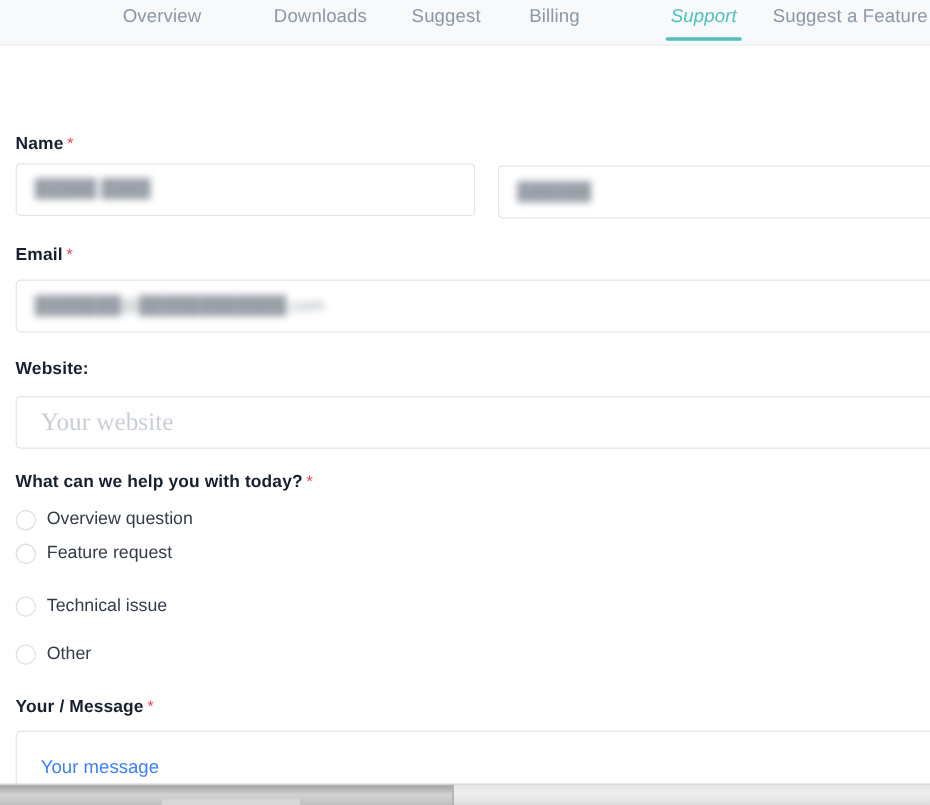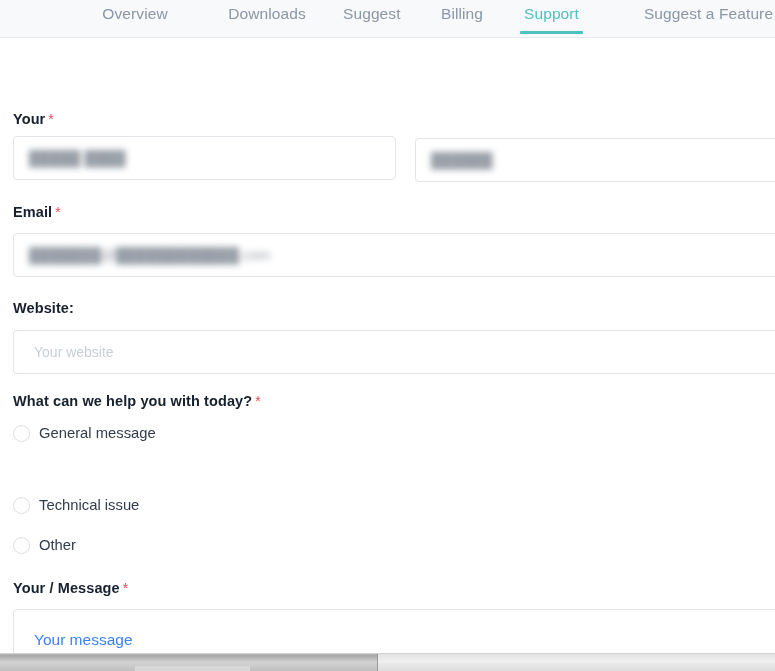--- a/index.html
+++ b/index.html
@@ -109,23 +109,24 @@
     
     filter: blur(3.2px);
     opacity: 0.62;
   }
 
   .input .placeholder {
     position: absolute;
     left: 20px;
     top: 50%;
     transform: translateY(-50%);
-    font-size: 14px;
+    font-size: 21px;
     color: #c9ced6;
     white-space: nowrap;
+    font-family: Liberation Serif, serif;
   }
 
   .textarea {
     position: absolute;
     background: #ffffff;
     border: 1px solid #e1e5ea;
     border-radius: 4px;
   }
 
   .textarea .placeholder {
@@ -207,35 +208,35 @@
   </div>
   <div class="tab" id="tab1" style="left: 188px; width: 86px; text-align: center;">
     <span>Downloads</span>
   </div>
   <div class="tab" id="tab2" style="left: 307px; width: 49px; text-align: center;">
     <span>Suggest</span>
   </div>
   <div class="tab" id="tab3" style="left: 400px; width: 52px; text-align: center;">
     <span>Billing</span>
   </div>
-  <div class="tab active" id="tab4" style="left: 484px; width: 63px; text-align: center;">
+  <div class="tab active" id="tab4" style="left: 519px; width: 63px; text-align: center; font-style: italic;">
     <span>Support</span>
     <span class="underline"></span>
   </div>
   <div class="tab" id="tab5" style="left: 606px; width: 133px; text-align: center;">
     <span>Suggest a Feature</span>
   </div>
 </div>
 
 <div class="page-edge"></div>
 
 <div class="form">
 
   <div class="field-label" style="left:13px; top:73px;">
-    <span>Your</span><span class="req">*</span>
+    <span>Name</span><span class="req">*</span>
   </div>
   <div class="input" style="left:13px; top:98px; width:383px;">
     <span class="value">█████ ████</span>
   </div>
   <div class="input" style="left:415px; top:100px; width:370px;">
     <span class="value">██████</span>
   </div>
 
   <div class="field-label" style="left:13px; top:166px;">
     <span>Email</span><span class="req">*</span>
@@ -250,21 +251,25 @@
   <div class="input" style="left:13px; top:292px; width:772px;">
     <span class="placeholder">Your website</span>
   </div>
 
   <div class="field-label" style="left:13px; top:355px;">
     <span>What can we help you with today?</span><span class="req">*</span>
   </div>
 
   <div class="radio-row" style="top:381px;">
     <span class="radio-dot"></span>
-    <span class="radio-label">General message</span>
+    <span class="radio-label">Overview question</span>
+  </div>
+  <div class="radio-row" style="top:409px;">
+    <span class="radio-dot"></span>
+    <span class="radio-label">Feature request</span>
   </div>
   <div class="radio-row" style="top:437px;margin-top:16px;">
     <span class="radio-dot"></span>
     <span class="radio-label">Technical issue</span>
   </div>
   <div class="radio-row" style="top:493px;">
     <span class="radio-dot"></span>
     <span class="radio-label">Other</span>
   </div>
 

